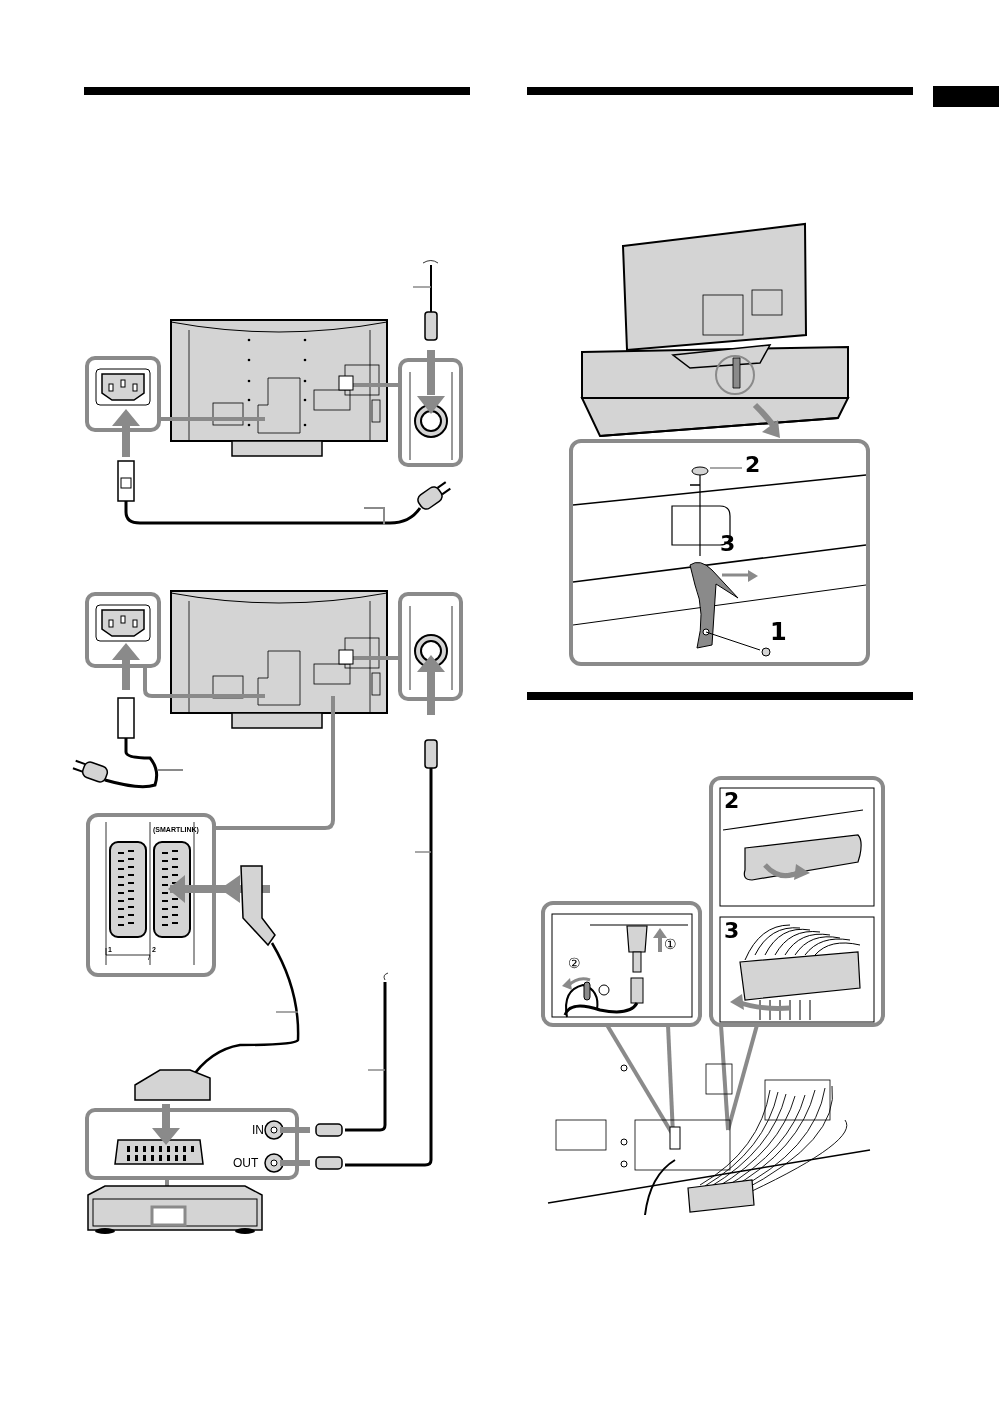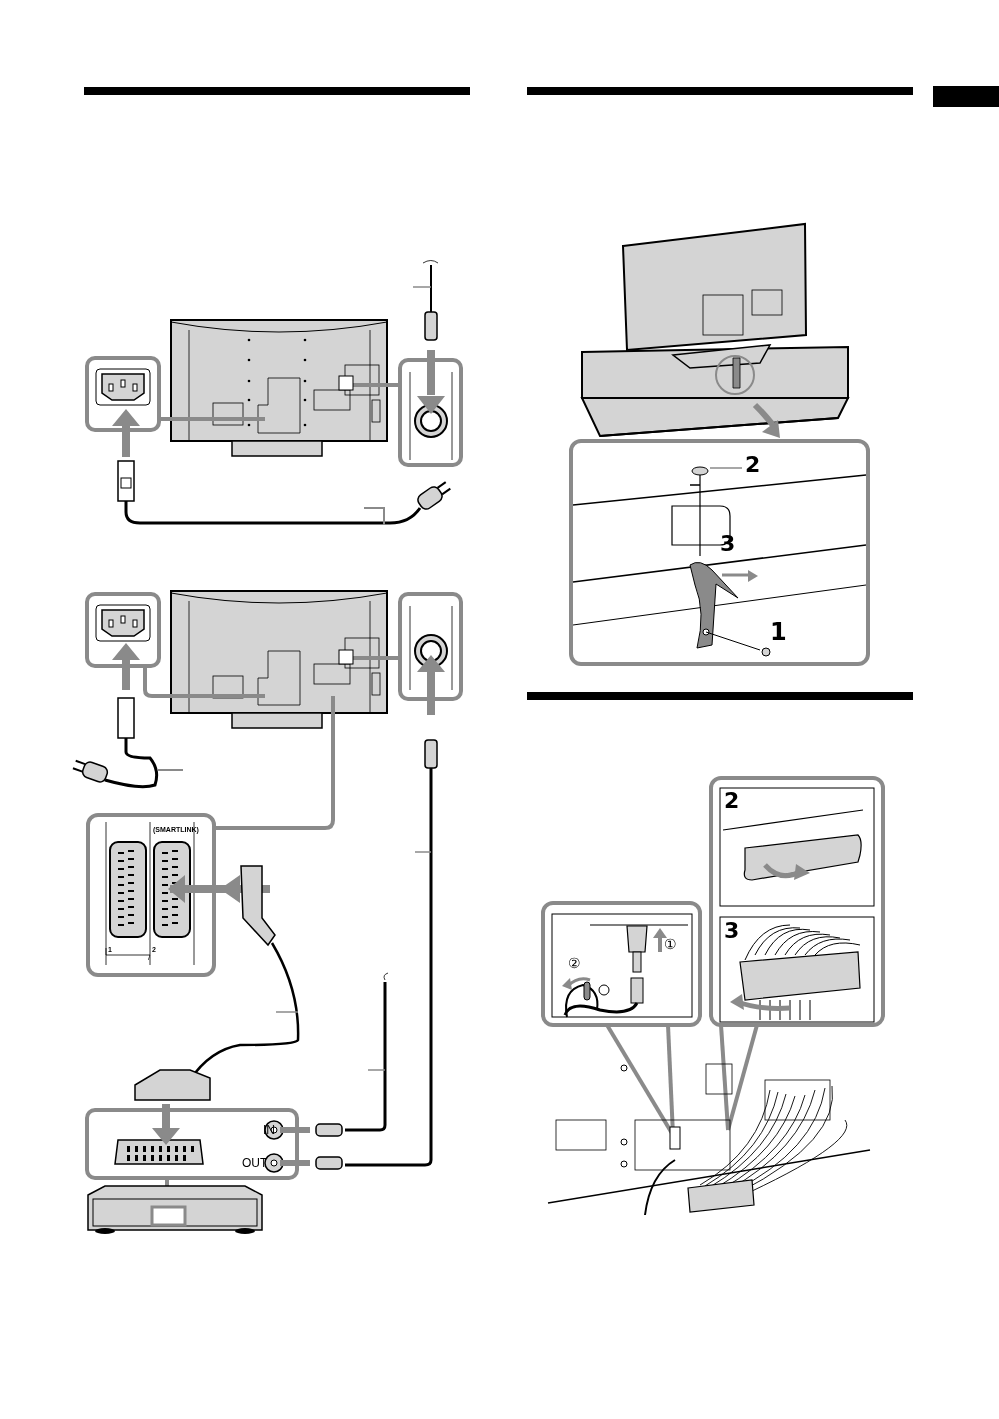--- a/index.html
+++ b/index.html
@@ -231,22 +231,22 @@
   <rect x="93" y="1199" width="164" height="27" fill="none" stroke="#000" stroke-width="1"></rect>
   <rect x="152" y="1207" width="33" height="18" fill="#fff" stroke="#8a8a8a" stroke-width="3"></rect>
   <ellipse cx="105" cy="1231" rx="10" ry="3" fill="#000"></ellipse>
   <ellipse cx="245" cy="1231" rx="10" ry="3" fill="#000"></ellipse>
 </svg>
 
 <div class="abs lbl" style="left:153px; top:826px; font-size:7px; font-weight:bold;">(SMARTLINK)</div>
 <div class="abs lbl" style="left:108px; top:946px; font-size:7px; font-weight:bold;">1</div>
 <div class="abs lbl" style="left:152px; top:946px; font-size:7px; font-weight:bold;">2</div>
 <div class="abs lbl" style="left:148px; top:953px; font-size:8px;">/</div>
-<div class="abs lbl" style="left:263px; top:1123px; font-size:12px;">IN</div>
-<div class="abs lbl" style="left:242px; top:1156px; font-size:12px;">OUT</div>
+<div class="abs lbl" style="left:252px; top:1123px; font-size:12px;">IN</div>
+<div class="abs lbl" style="left:233px; top:1156px; font-size:12px;">OUT</div>
 
 <svg width="999" height="1419" style="left:0;top:0;">
 
   <path d="M582 352 L848 347 L848 398 L582 398 Z" fill="#d4d4d4" stroke="#000" stroke-width="2"></path>
   <path d="M582 398 L848 398 L838 418 L600 436 Z" fill="#d4d4d4" stroke="#000" stroke-width="2"></path>
   <line x1="600" y1="436" x2="838" y2="418" stroke="#000" stroke-width="2"></line>
 
   <path d="M623 246 L805 224 L806 335 L627 350 Z" fill="#d4d4d4" stroke="#000" stroke-width="2"></path>
   <path d="M673 355 L770 345 L760 363 L690 368 Z" fill="#d4d4d4" stroke="#000" stroke-width="1.5"></path>
   <rect x="703" y="295" width="40" height="40" fill="none" stroke="#000" stroke-width="0.8"></rect>

